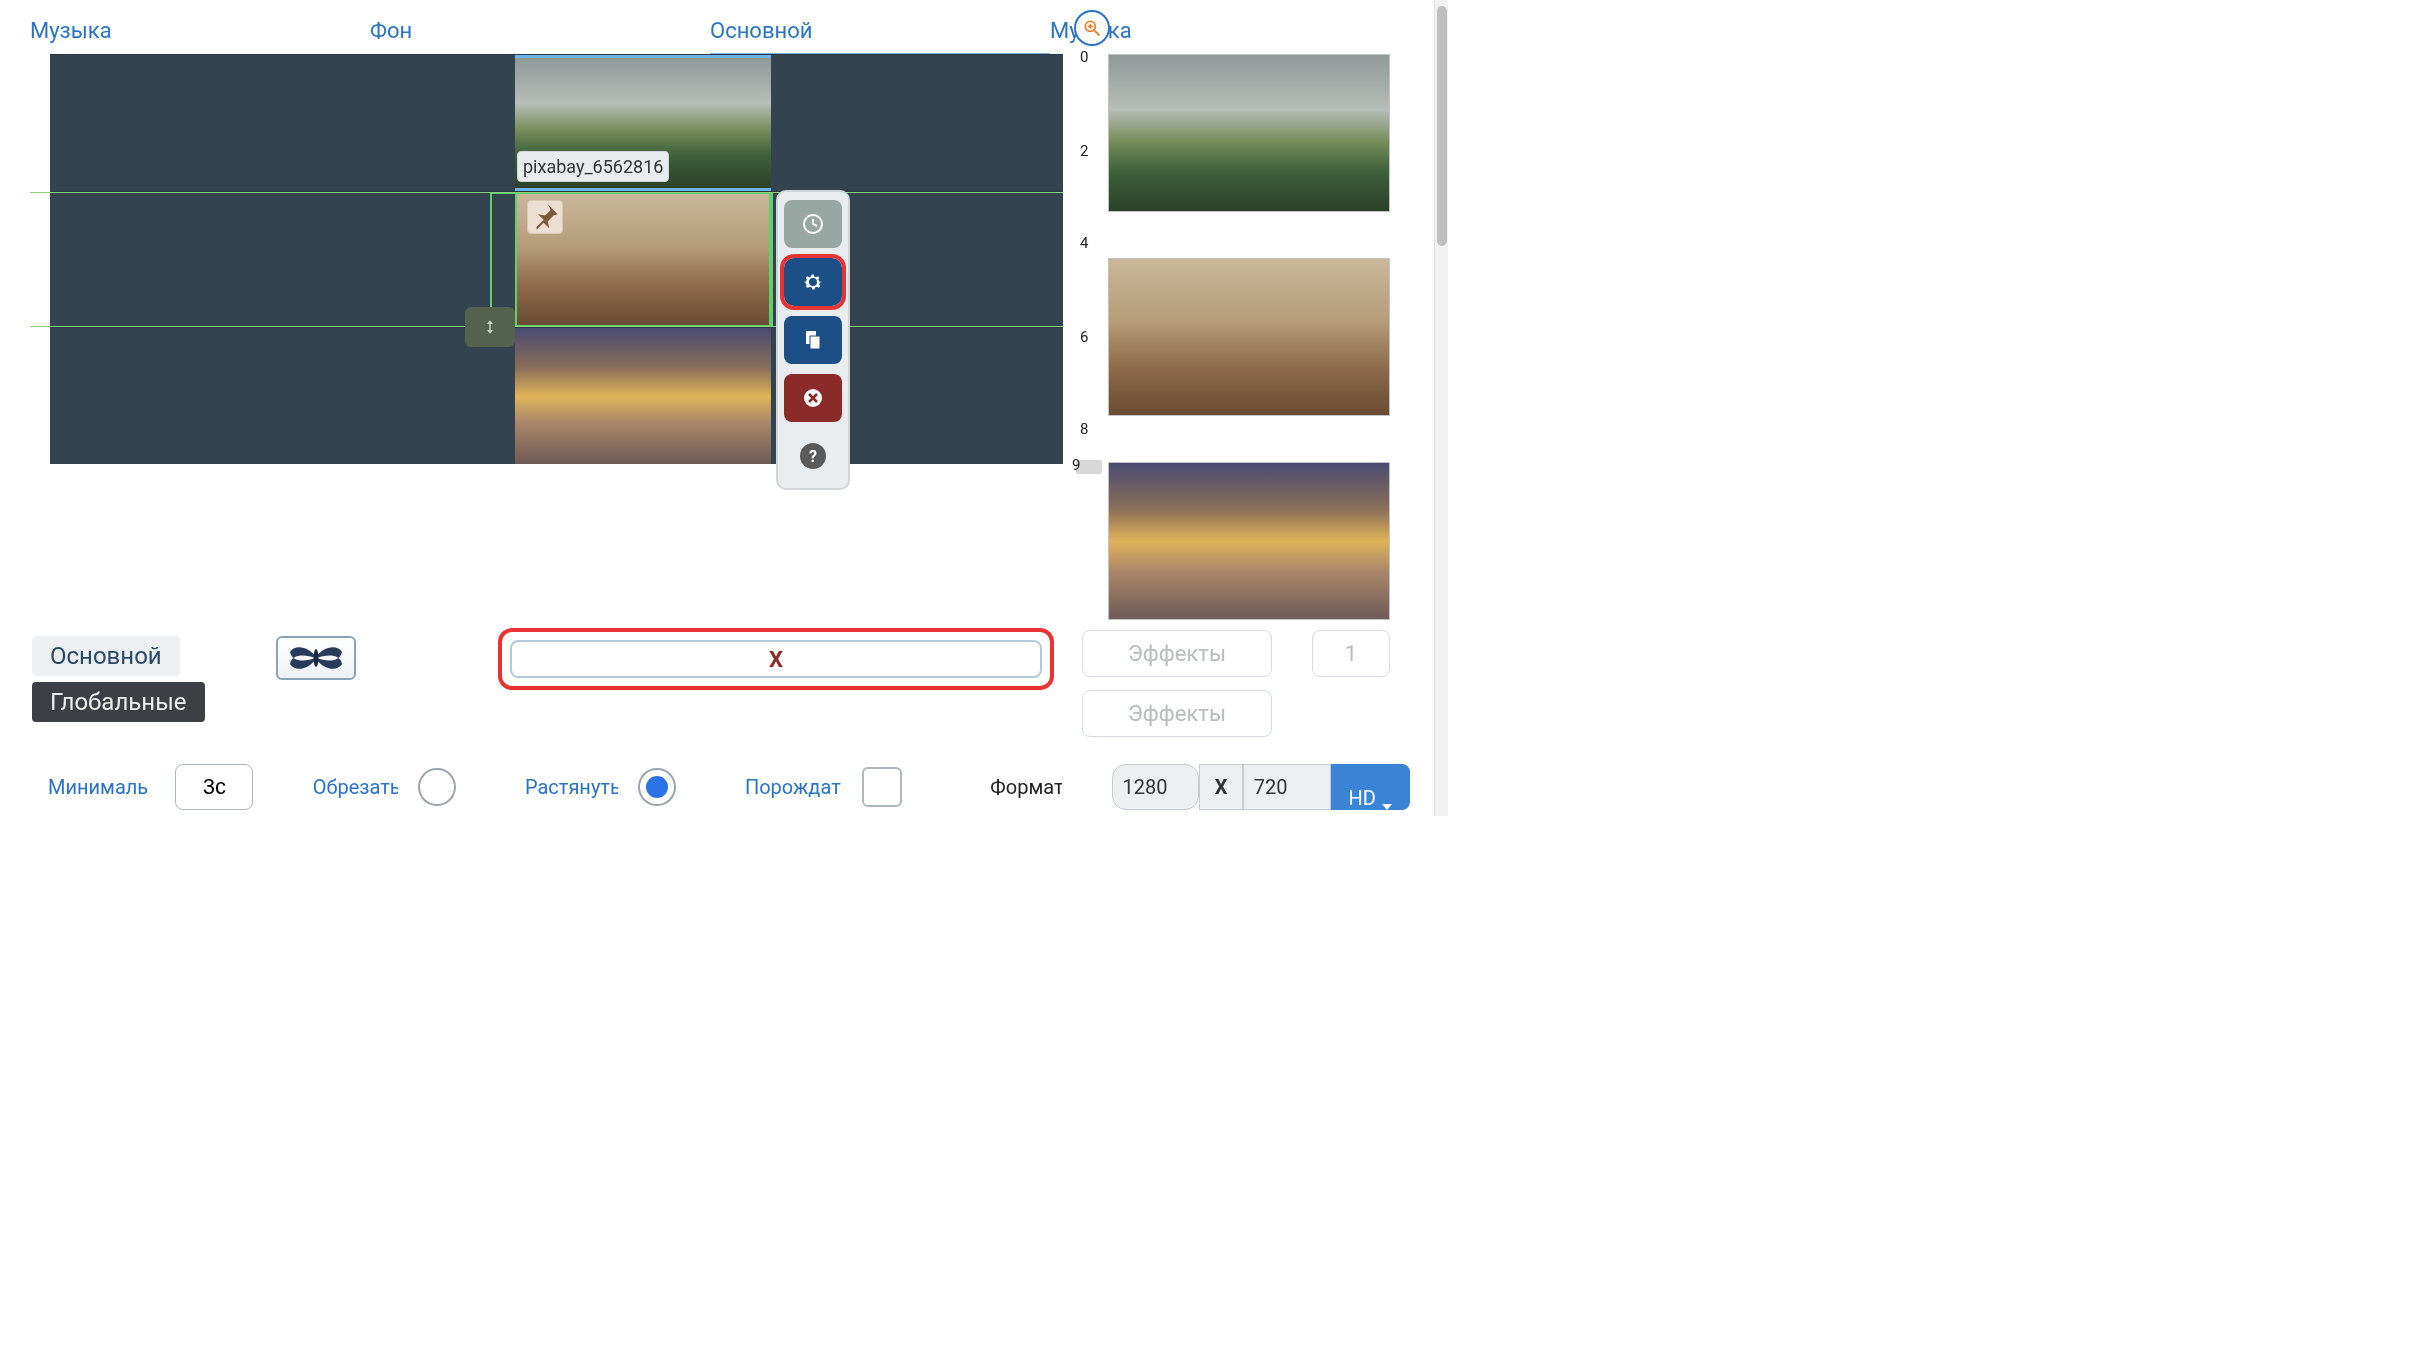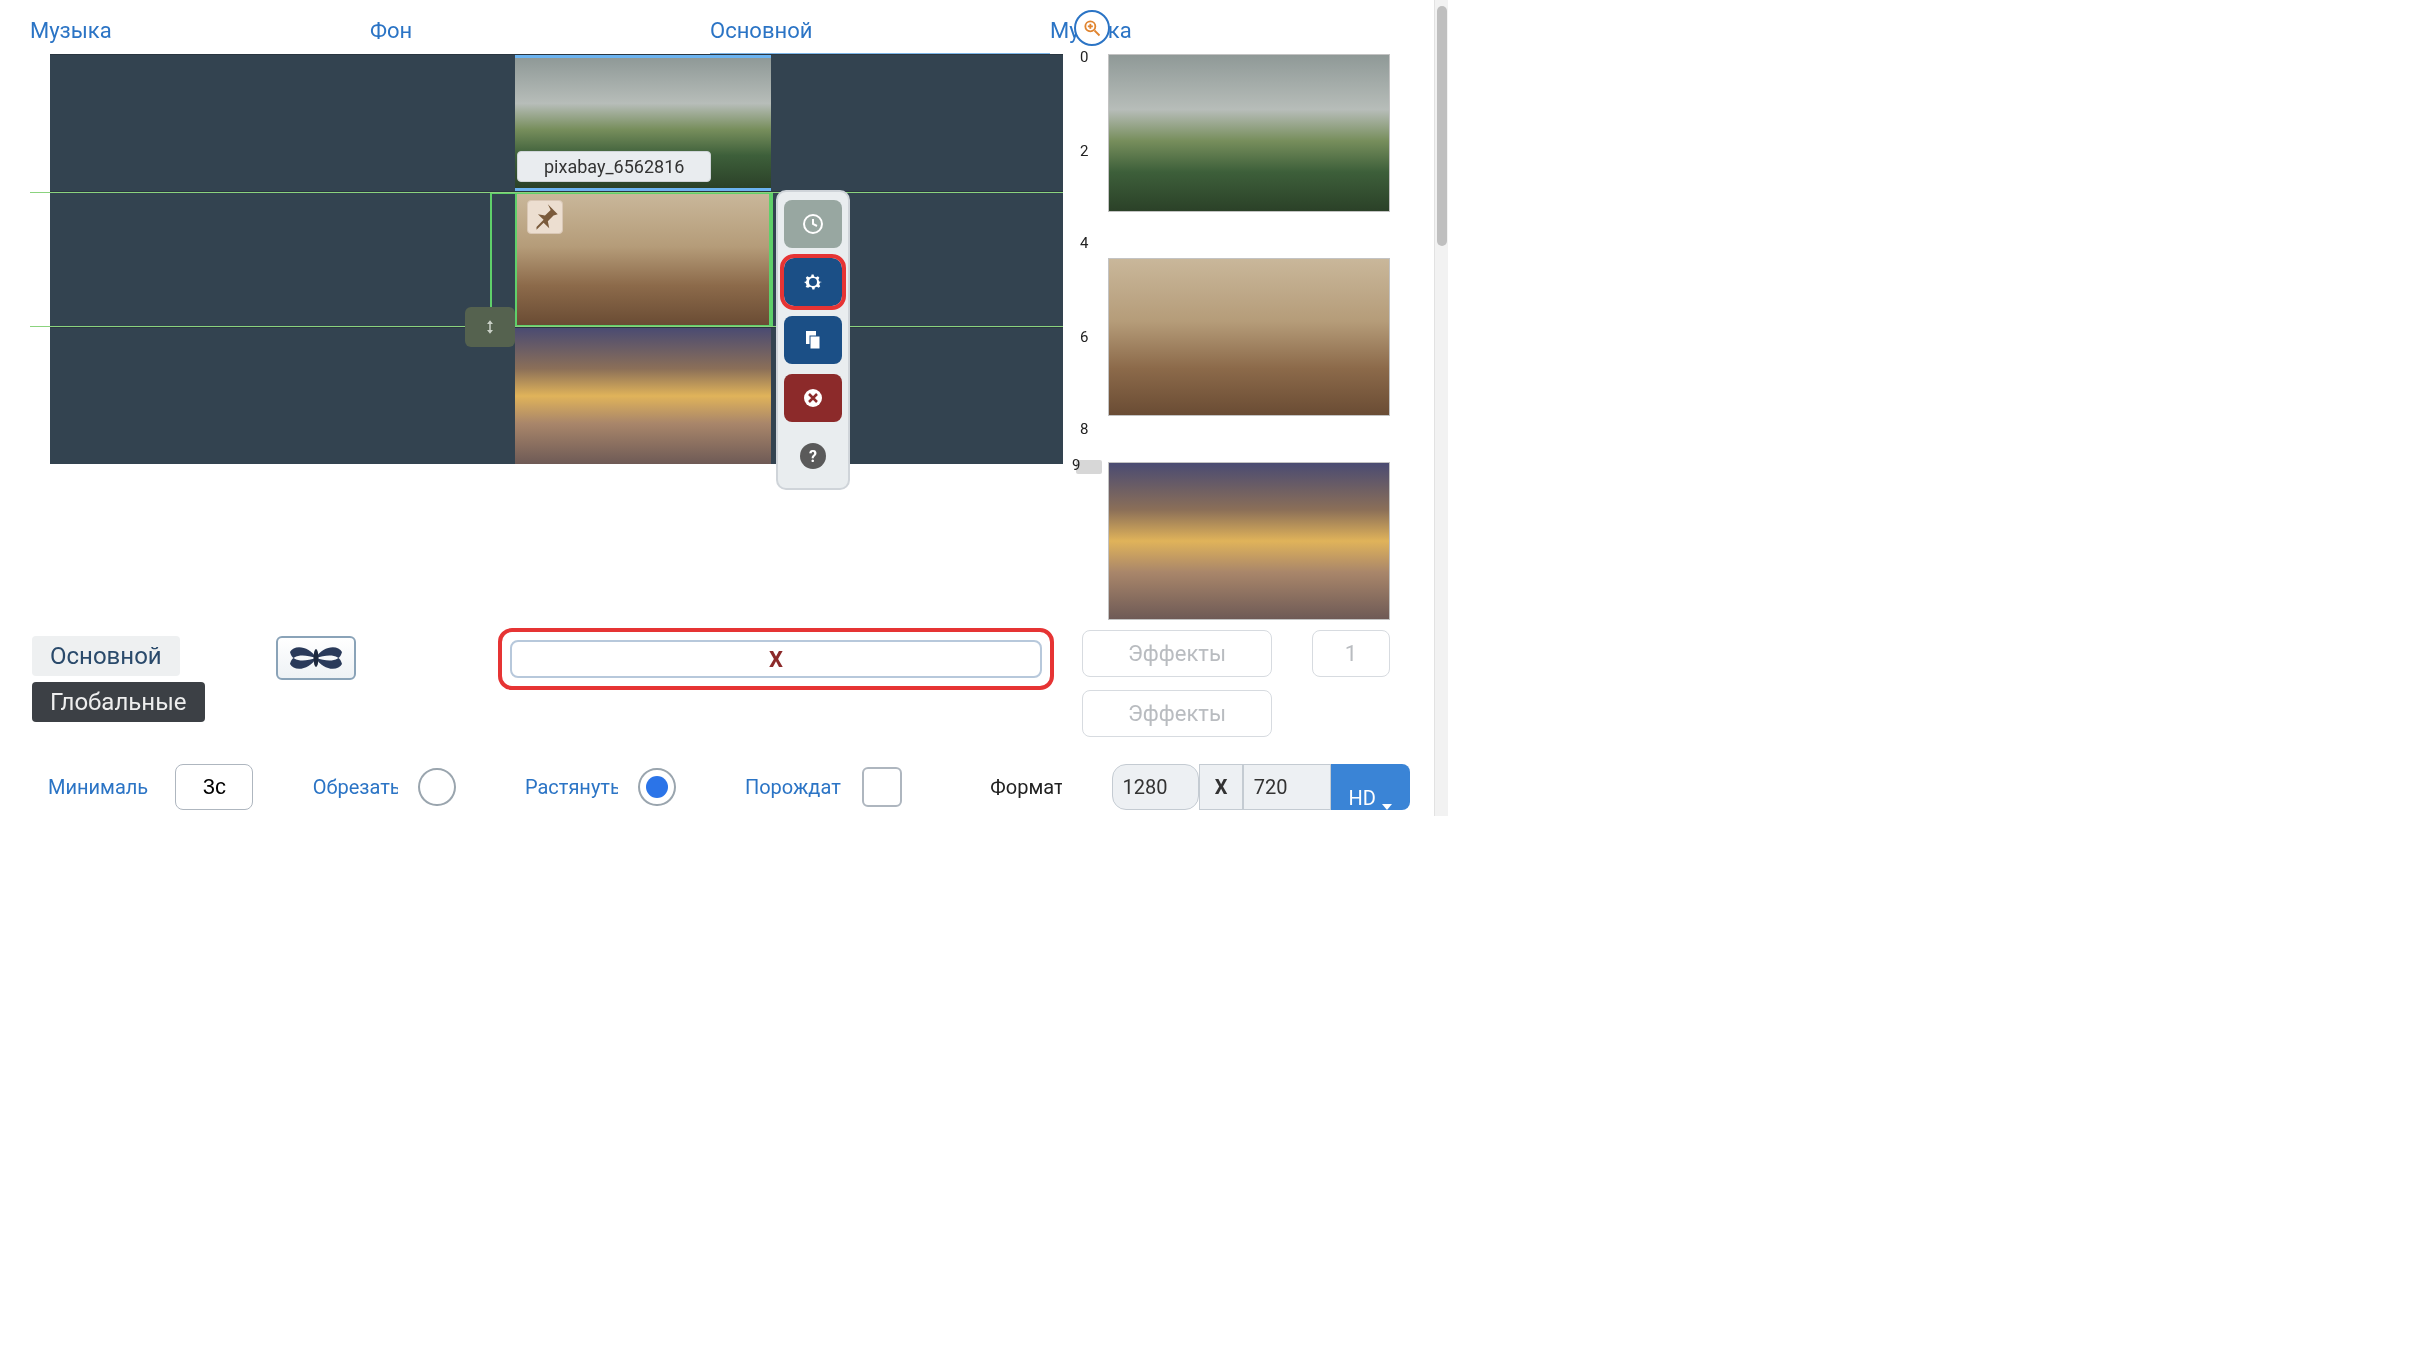--- a/index.html
+++ b/index.html
@@ -72,21 +72,21 @@
     left: 465px; width: 256px; height: 100%;
     border-top: 3px solid #6bb3f0;
     border-bottom: 3px solid #6bb3f0;
   }
   .clip1 .chip {
     position: absolute;
     bottom: 6px; left: 2px;
     background: #e9ecef;
     border: 1px solid #cfd4d9;
     border-radius: 4px;
-    padding: 4px 26px;
+    padding: 4px 5px;
     font-size: 18px;
     color: #333;
   }
   .clip2 {
     left: 465px; width: 256px; height: 100%;
     border: 2px solid #5fd06a;
   }
   .clip2-outline {
     position: absolute;
     left: 440px;

